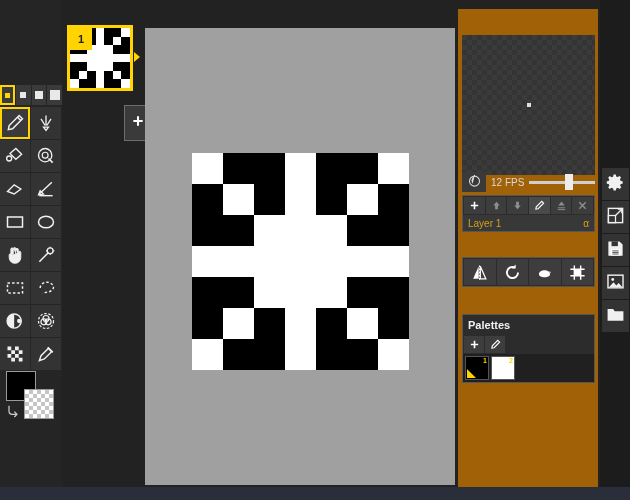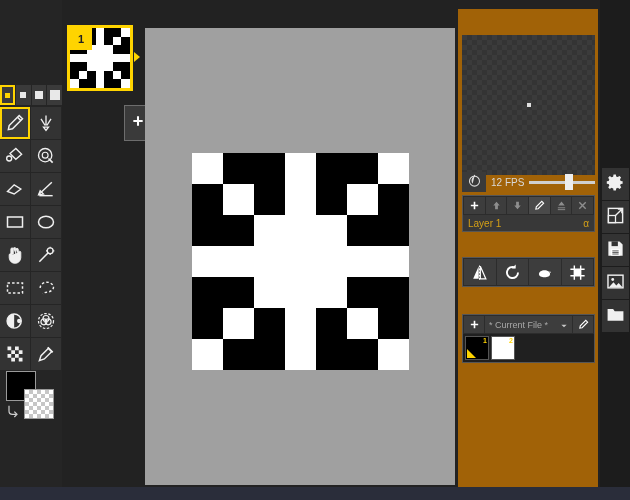--- a/index.html
+++ b/index.html
@@ -547,32 +547,29 @@
         <div class="tr-btn">
           <svg width="19" height="19" viewBox="0 0 24 24">
               <path d="M8 3v18M16 3v18M3 8h18M3 16h18" stroke="#ffffff" stroke-width="1.8"></path>
               <rect x="8" y="8" width="8" height="8" fill="#ffffff"></rect>
             </svg>
         </div>
       </div>
     </div>
 
     <div class="panel" id="palettes-panel">
+      <div class="panel-head">
+        <span class="panel-title">Palettes</span>
+      </div>
       <div id="pal-row">
         <div id="pal-add">
             <svg width="11" height="11" viewBox="0 0 24 24">
               <path d="M12 4v16M4 12h16" stroke="#ffffff" stroke-width="3.5"></path>
             </svg>
           </div>
-        <div id="pal-select">
-          <span id="pal-select-label">* Current File *</span>
-          <span><svg width="8" height="8" viewBox="0 0 12 12">
-                <path d="M2 4l4 4 4-4z" fill="#c8c8c8"></path>
-              </svg></span>
-        </div>
         <div id="pal-edit">
             <svg width="11" height="11" viewBox="0 0 24 24">
               <path d="M4 20l1-5L17 3l4 4L9 19z" fill="none" stroke="#ffffff" stroke-width="2.4"></path>
             </svg>
           </div>
       </div>
       <div id="swatches">
         <div class="swatch" style="background:#000000">
           <span class="sw-mark"></span>
           <span class="sw-num">1</span>

